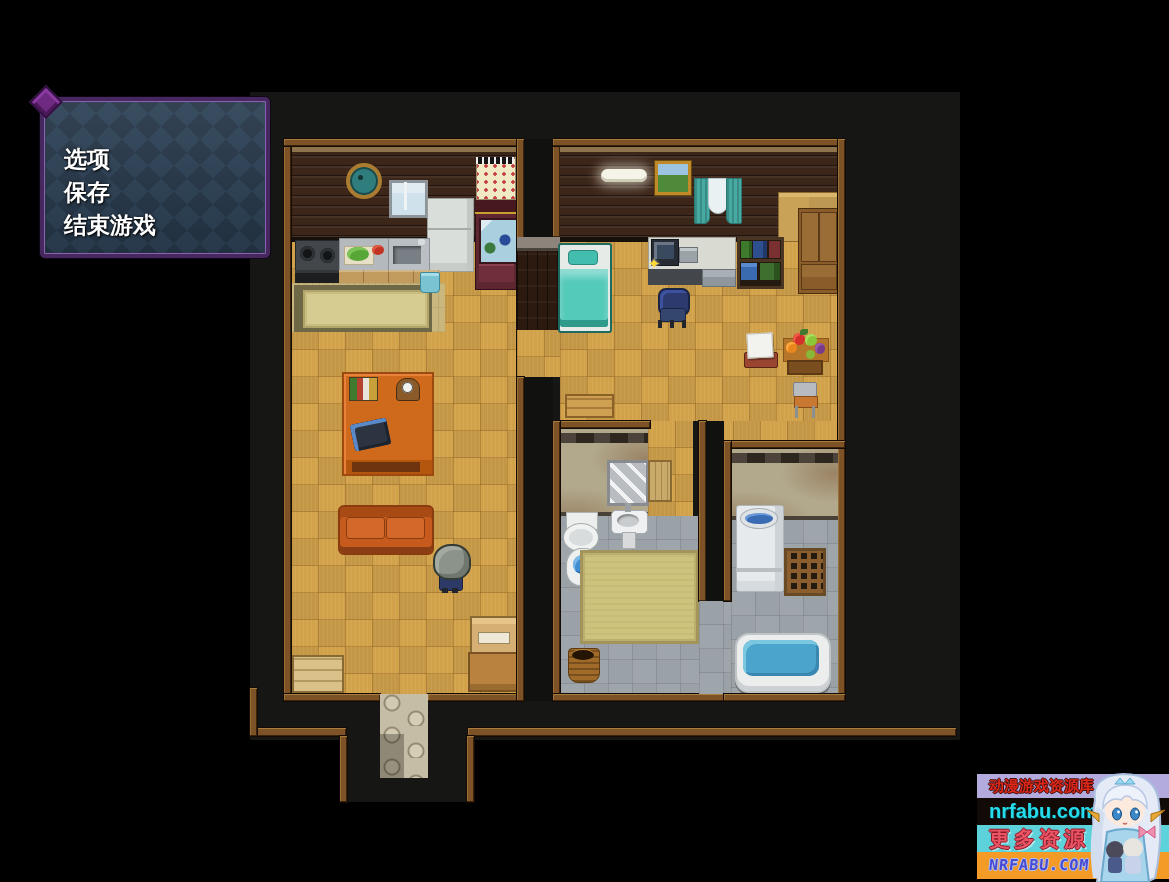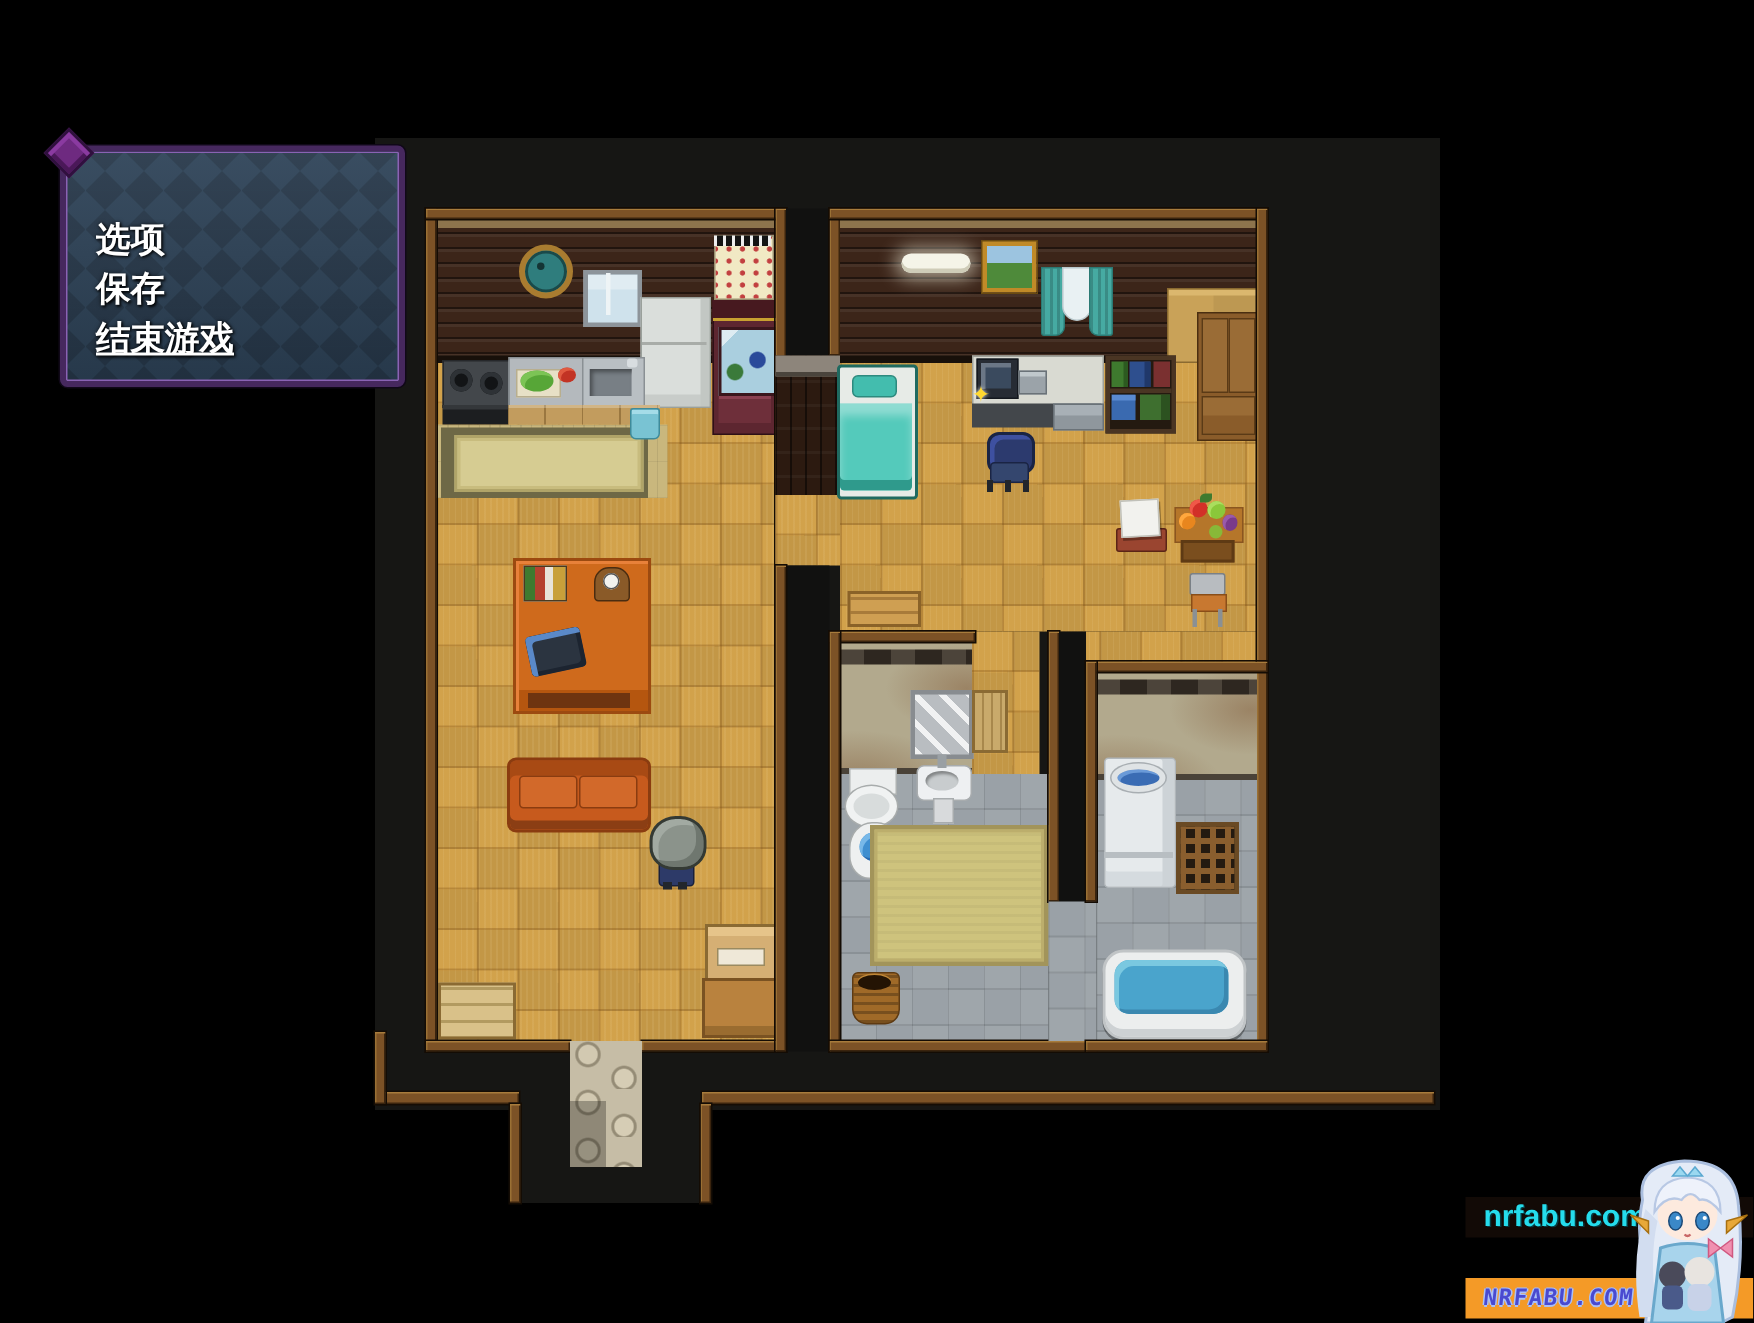--- a/index.html
+++ b/index.html
@@ -255,28 +255,36 @@
   </div>
 
   <div id="menu">
     <div id="gem"></div>
     <div class="menu-item" style="top:43px;">
       <span>选项</span>
     </div>
     <div class="menu-item" style="top:76px;">
       <span>保存</span>
     </div>
-    <div class="menu-item" style="top:109px;text-decoration:underline;">
+    <div class="menu-item" style="top:109px;">
       <span>结束游戏</span>
     </div>
   </div>
 
   <div id="banner">
+    <div class="brow" style="top:4px;height:24px;background:#b3abdd;">
+      <span style="font-size:15px;font-weight:bold;line-height:24px;color:#e02818;
+        text-shadow:1px 0 0 #401010,-1px 0 0 #401010,0 1px 0 #401010,0 -1px 0 #401010;">动漫游戏资源库</span>
+    </div>
     <div class="brow" style="top:28px;height:27px;background:#120a06;">
       <span style="font-size:20px;font-weight:bold;line-height:27px;color:#25dcec;text-shadow:1px 1px 0 #063a40;">nrfabu.com</span>
+    </div>
+    <div class="brow" style="top:55px;height:27px;background:#5ed2da;">
+      <span style="font-size:21px;font-weight:bold;line-height:27px;letter-spacing:4px;color:#ea5464;
+        text-shadow:1px 0 0 #8a1a28,-1px 0 0 #8a1a28,0 1px 0 #8a1a28,0 -1px 0 #8a1a28,2px 2px 0 rgba(255,255,255,.5);">更多资源</span>
     </div>
     <div class="brow" style="top:82px;height:27px;background:#f49a27;">
       <span style="font-family:'DejaVu Sans Mono',monospace;font-size:15px;font-weight:bold;line-height:27px;letter-spacing:1px;color:#4a4ad0;
         text-shadow:1px 0 0 #aac0f8,-1px 0 0 #aac0f8,0 1px 0 #aac0f8,0 -1px 0 #aac0f8;transform:skewX(-6deg);display:block;">NRFABU.COM</span>
     </div>
 
     <svg id="girl" width="92" height="112" viewBox="0 0 92 112">
       <path d="M18 30 Q14 6 46 4 Q80 4 82 34 Q86 70 78 108 L70 112 L60 86 L52 112 L20 112 L24 80 Q12 60 18 30 Z" fill="#e4ebf7" stroke="#aabede" stroke-width="2"></path>
       <path d="M20 36 Q10 70 16 108 L28 108 Q22 70 28 44 Z" fill="#d2ddf0"></path>
       <ellipse cx="48" cy="40" rx="20" ry="17" fill="#fdeade"></ellipse>

